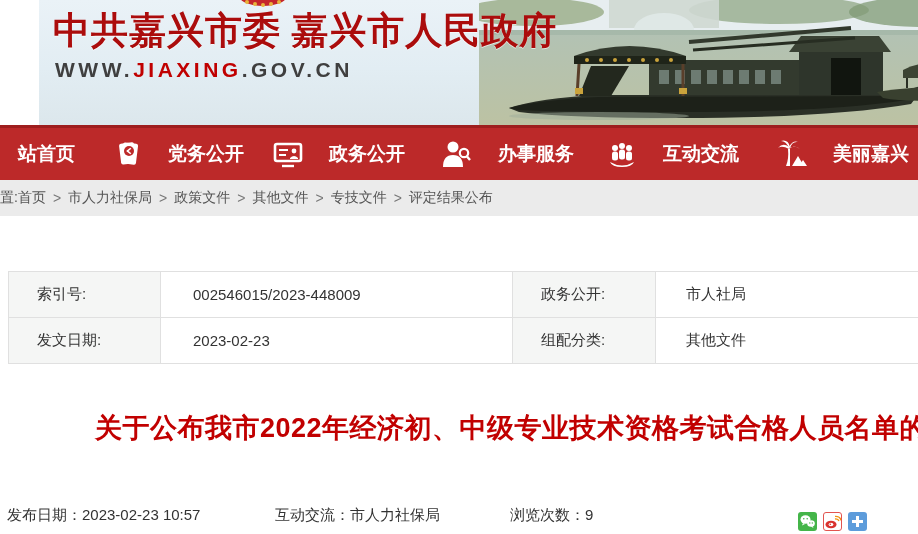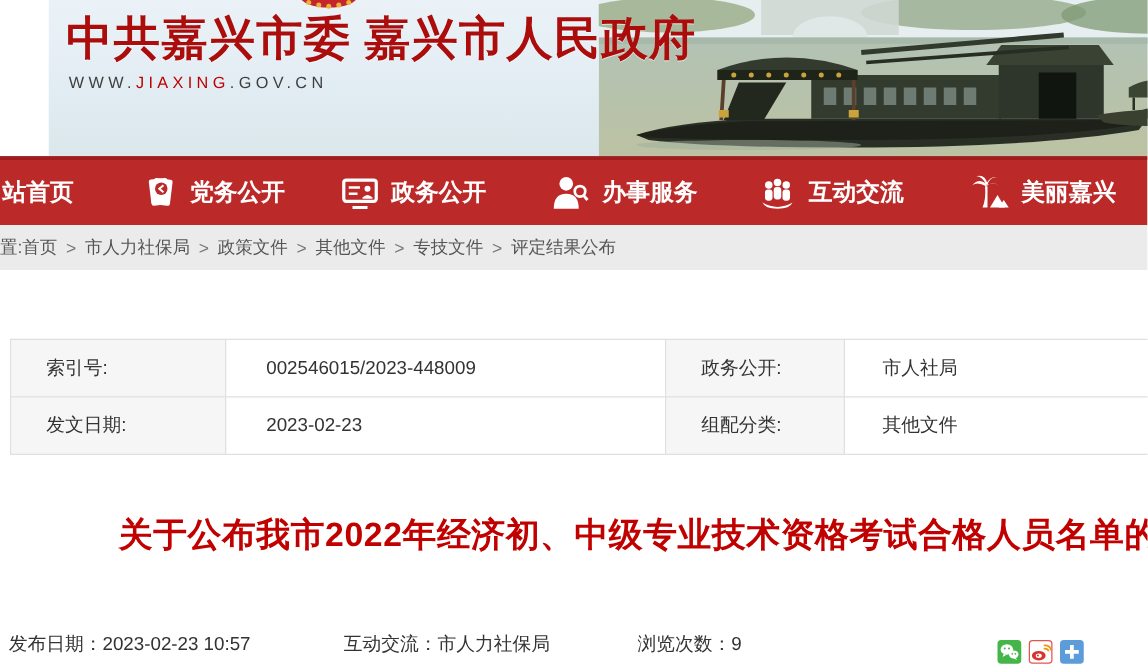--- a/index.html
+++ b/index.html
@@ -8,43 +8,43 @@
   .page { position:relative; width:918px; height:534px; background:#fff; }
 
   
   .banner { position:absolute; left:0; top:0; width:918px; height:125px; overflow:hidden;
             background:linear-gradient(180deg,#eaf2f7 0%,#e2edf3 55%,#dce7ec 100%);margin-left:39px; }
   .banner-photo { position:absolute; right:0; top:0; }
   .emblem { position:absolute; left:200px; top:-6px; }
   .org-title { position:absolute; left:14px; top:6px; font-family:"Liberation Serif", serif;
                font-weight:900; font-size:37px; letter-spacing:1px; color:#ab0c0c;
                white-space:nowrap; text-shadow:0 1px 0 rgba(255,255,255,.6); }
-  .site-url { position:absolute; left:16px; top:58px; font-size:13px; font-weight:normal;
+  .site-url { position:absolute; left:16px; top:58px; font-size:21px; font-weight:bold;
               letter-spacing:3.5px; color:#3f3f3f; white-space:nowrap; }
   .site-url .red { color:#c00000; }
 
   
   .nav { position:absolute; left:0; top:125px; width:918px; height:55px;
          background:#bc2929; border-top:3px solid #9e1e1e; }
   .nav-item { position:absolute; top:0; height:52px; display:flex; align-items:center;
               gap:9px; color:#fff; cursor:pointer; }
-  .nav-item .lbl { font-size:19px; font-weight:bold; white-space:nowrap; }
+  .nav-item .lbl { font-size:19px; font-weight:bold; white-space:nowrap;margin-left:16px; }
   .nav-item svg { display:block; }
 
   
   .crumbbar { position:absolute; left:0; top:180px; width:918px; height:36px;
               background:#ebebeb; display:flex; align-items:center; font-size:14px; color:#555;text-align:center; }
   .crumbbar .sep { margin:0 7px; color:#777; }
   .crumb { white-space:nowrap; }
 
   
   .doc-table { position:absolute; left:8px; top:271px; width:960px;
                border-collapse:collapse; font-size:15px; color:#333; }
   .doc-table td { border:1px solid #e0e0e0; height:46px; padding-left:28px; background:#fff; }
-  .doc-table td.lab { background:#f5f6f5; width:172px; }
+  .doc-table td.lab { background:#f5f6f5; width:152px; }
   .doc-table td.lab2 { background:#f5f6f5; width:143px; }
   .doc-table td.val1 { width:352px; padding-left:32px; }
   .doc-table td.val2 { padding-left:30px; }
 
   
   .art-title { position:absolute; left:95px; top:410px; font-size:27px; font-weight:bold;
                color:#c10000; white-space:nowrap; letter-spacing:0.5px; }
 
   
   .meta { position:absolute; left:0; top:504px; width:918px; height:24px;

